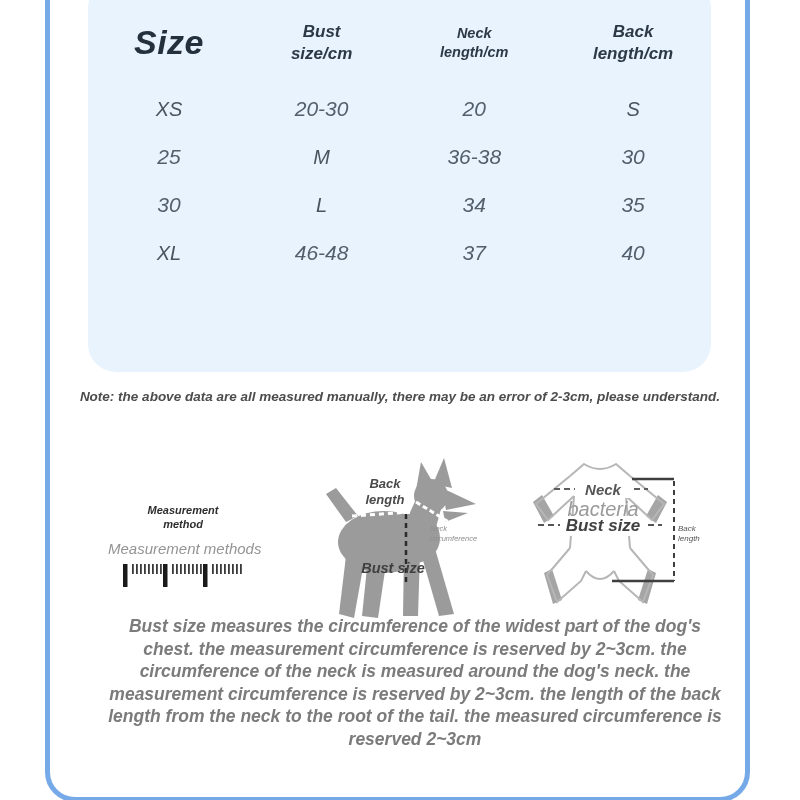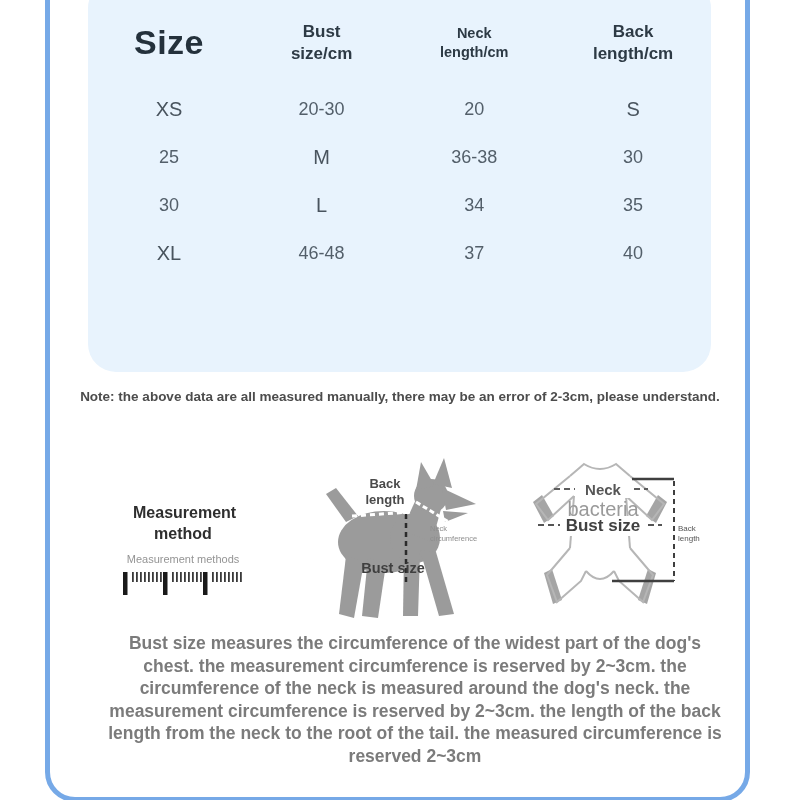--- a/index.html
+++ b/index.html
@@ -1,40 +1,40 @@
 <!DOCTYPE html>
 <html><head>
 <meta charset="utf-8">
 <style>
   html,body{margin:0;padding:0;}
   body{width:800px;height:800px;background:#ffffff;font-family:"Liberation Sans",sans-serif;overflow:hidden;}
-  .page{position:relative;width:800px;height:800px;background:#fff;overflow:hidden;}
+  .page{position:relative;width:800px;height:800px;background:#fff;overflow:hidden;font-style:italic;}
 
   .frame{position:absolute;left:45px;top:-40px;width:695px;height:832px;
          border:5px solid #76a9e7;border-radius:30px;background:transparent;}
 
   .panel{position:absolute;left:88px;top:-20px;width:623px;height:392px;
          background:#e8f3fd;border-radius:28px;}
 
   .size-table{position:absolute;left:0;top:20px;width:623px;display:grid;
               grid-template-columns:26% 23% 26% 25%;}
   .th,.td{display:flex;align-items:center;justify-content:center;text-align:center;}
   .th{height:85px;flex-direction:column;color:#2d3a45;font-weight:bold;line-height:1.25;}
   .th .h-big{font-size:34px;color:#24313c;letter-spacing:0.5px;}
   .th .h-line{font-size:17px;}
   .th.h-neck .h-line{font-size:14.5px;}
-  .td{height:48px;font-size:18px;color:#535f6a;}
+  .td{height:48px;font-size:21px;color:#535f6a;}
   .td.size-col{font-size:20px;color:#49545e;}
 
   .note{position:absolute;left:0;top:389px;width:800px;text-align:center;
         font-size:13.5px;font-weight:bold;color:#4c4c4c;}
 
   .measure-block{position:absolute;left:108px;top:503px;width:150px;text-align:center;}
-  .measure-title{font-size:16px;font-weight:bold;color:#2e2e2e;line-height:1.3;width:100px;margin:0 auto;}
-  .measure-sub{font-size:11px;color:#949494;margin-top:8px;white-space:nowrap;}
+  .measure-title{font-size:11px;font-weight:bold;color:#2e2e2e;line-height:1.3;width:100px;margin:0 auto;}
+  .measure-sub{font-size:15px;color:#949494;margin-top:8px;white-space:nowrap;}
   .ruler{margin-top:6px;}
 
   .dog-block{position:absolute;left:312px;top:458px;width:175px;height:175px;}
   .dog-block svg{position:absolute;left:0;top:0;}
   .lbl-back{position:absolute;left:38px;top:18px;width:70px;text-align:center;
             font-size:13px;font-weight:600;color:#4a4a4a;line-height:1.25;}
   .lbl-neckcirc{position:absolute;left:118px;top:66px;width:64px;
             font-size:7.5px;color:#8e8e8e;line-height:10px;}
   .lbl-bust-dog{position:absolute;left:36px;top:102px;width:90px;text-align:center;
             font-size:14.5px;font-weight:bold;color:#3f3f3f;}
@@ -43,21 +43,21 @@
   .garment-block svg{position:absolute;left:0;top:0;}
   .lbl-neck{position:absolute;left:55px;top:29px;width:56px;text-align:center;
             font-size:15px;font-weight:600;color:#565656;background:#fff;}
   .lbl-bacteria{position:absolute;left:45px;top:46px;width:76px;text-align:center;
             font-size:20px;color:#9a9a9a;}
   .lbl-bust-garment{position:absolute;left:40px;top:64px;width:86px;text-align:center;
             font-size:17px;font-weight:bold;color:#414141;background:#fff;}
   .lbl-backlen{position:absolute;left:158px;top:72px;width:34px;text-align:left;
             font-size:8px;color:#555;line-height:10px;}
 
-  .description{position:absolute;left:105px;top:632px;width:620px;text-align:center;
+  .description{position:absolute;left:105px;top:615px;width:620px;text-align:center;
                font-size:17.5px;font-weight:bold;color:#7b7b7b;line-height:22.5px;}
 </style>
 </head>
 <body>
 
 <div class="page">
 
   <div class="frame"></div>
 
   <div class="panel">

